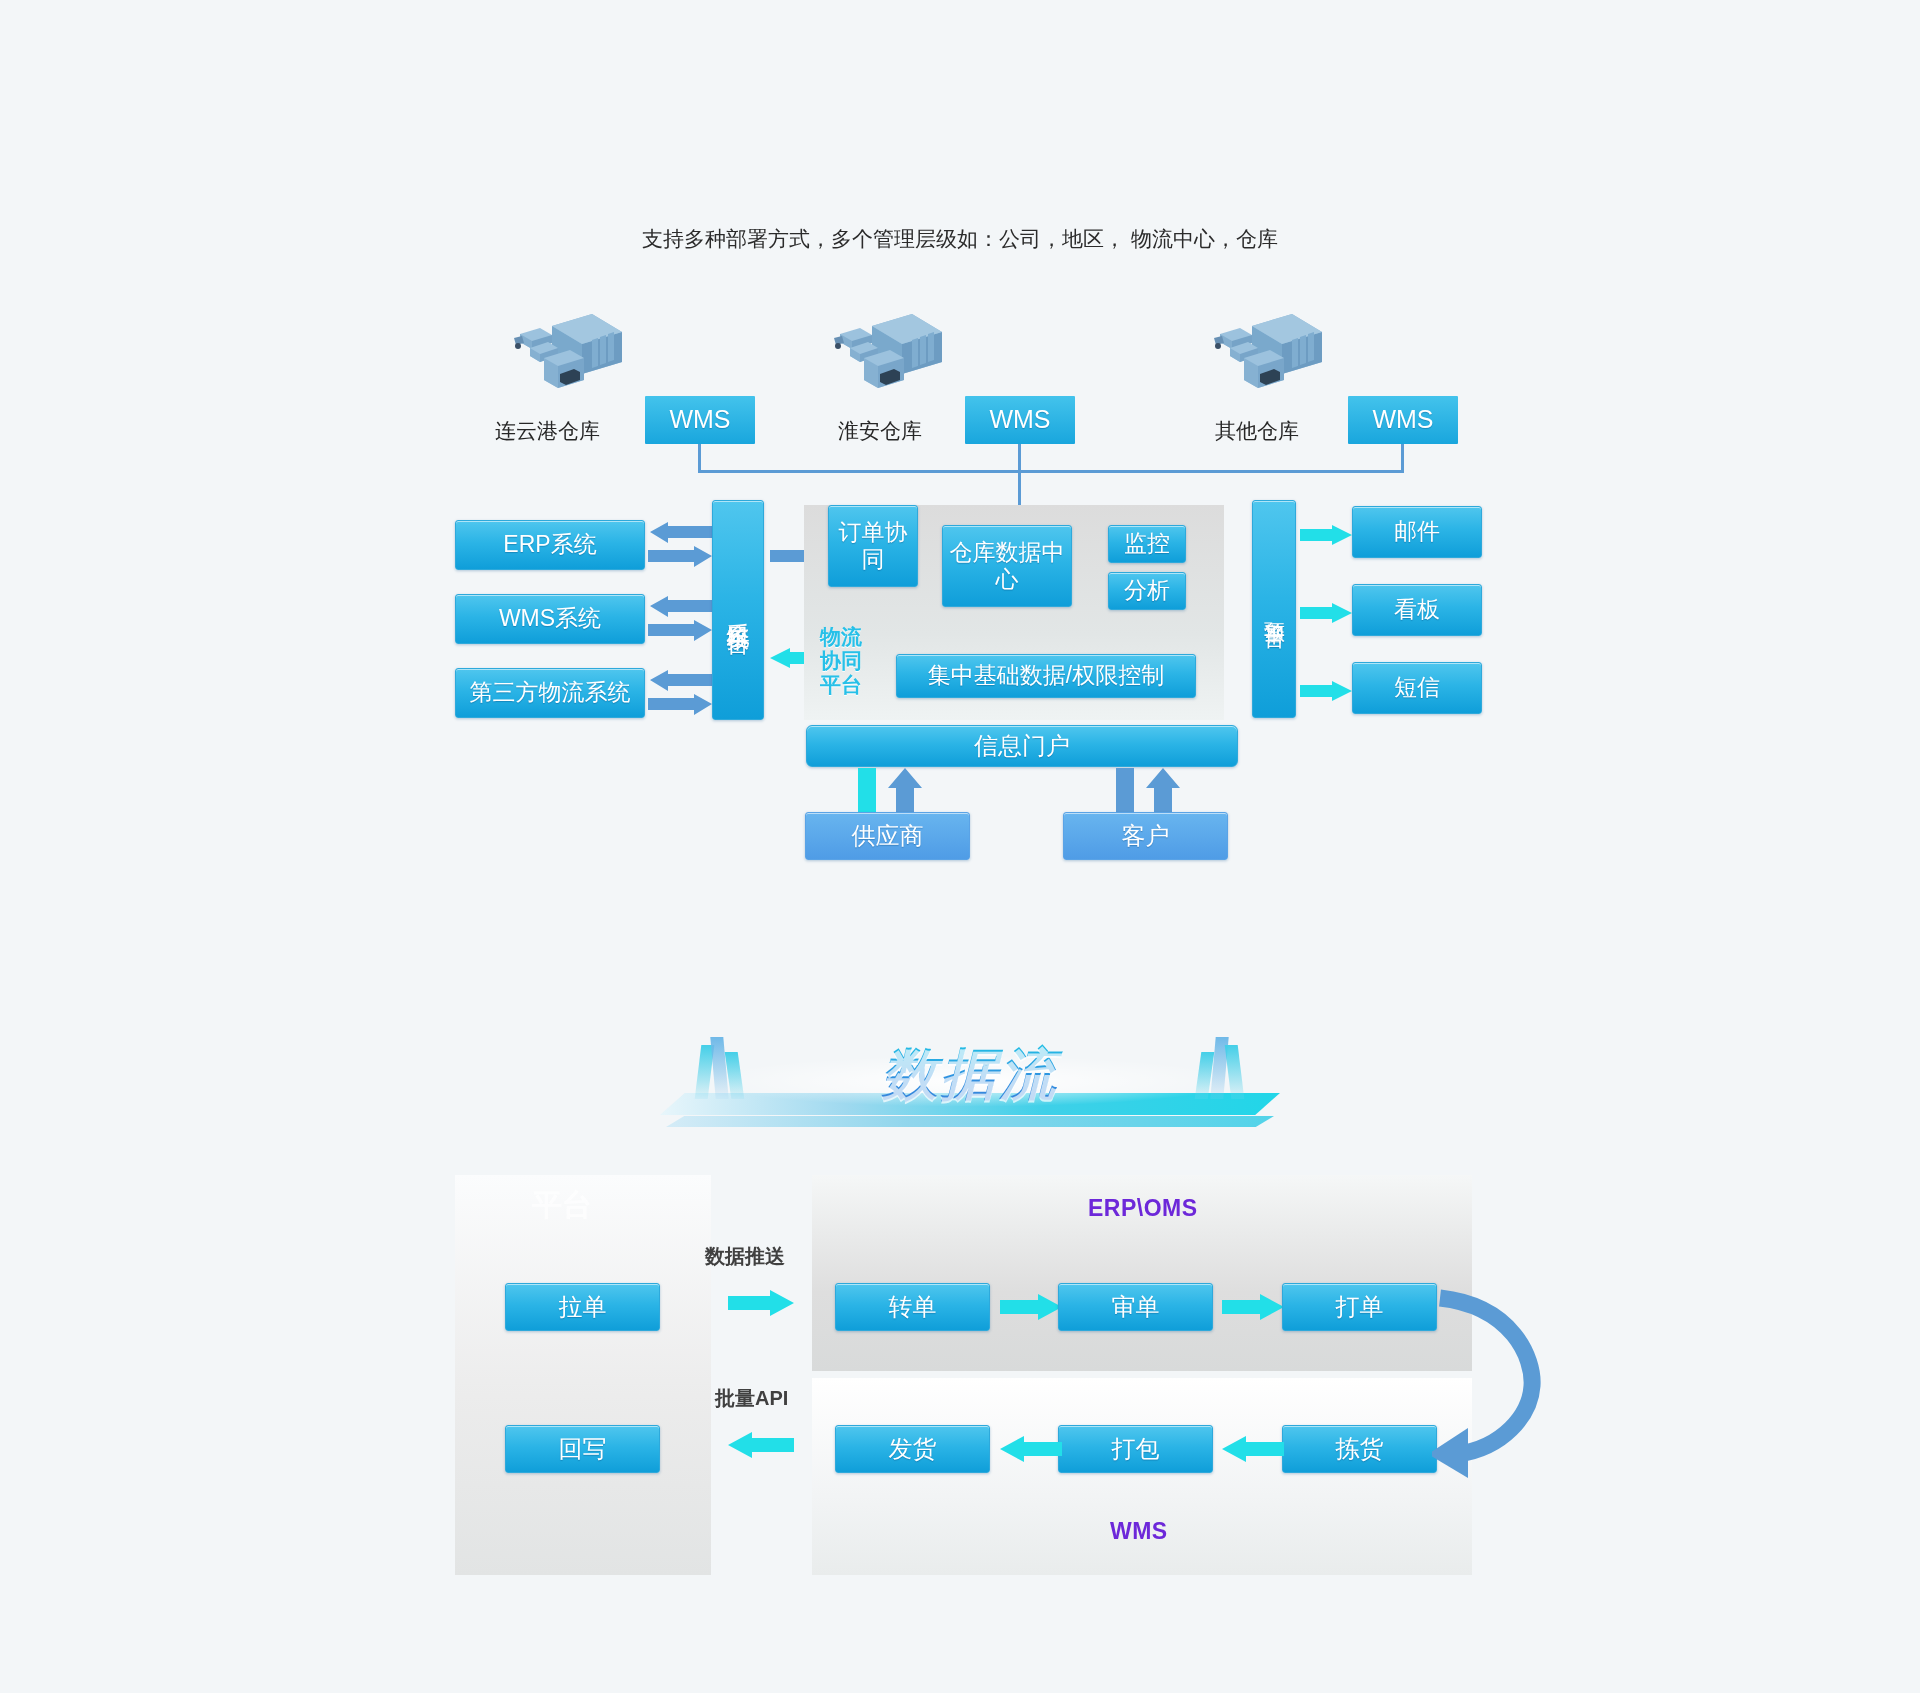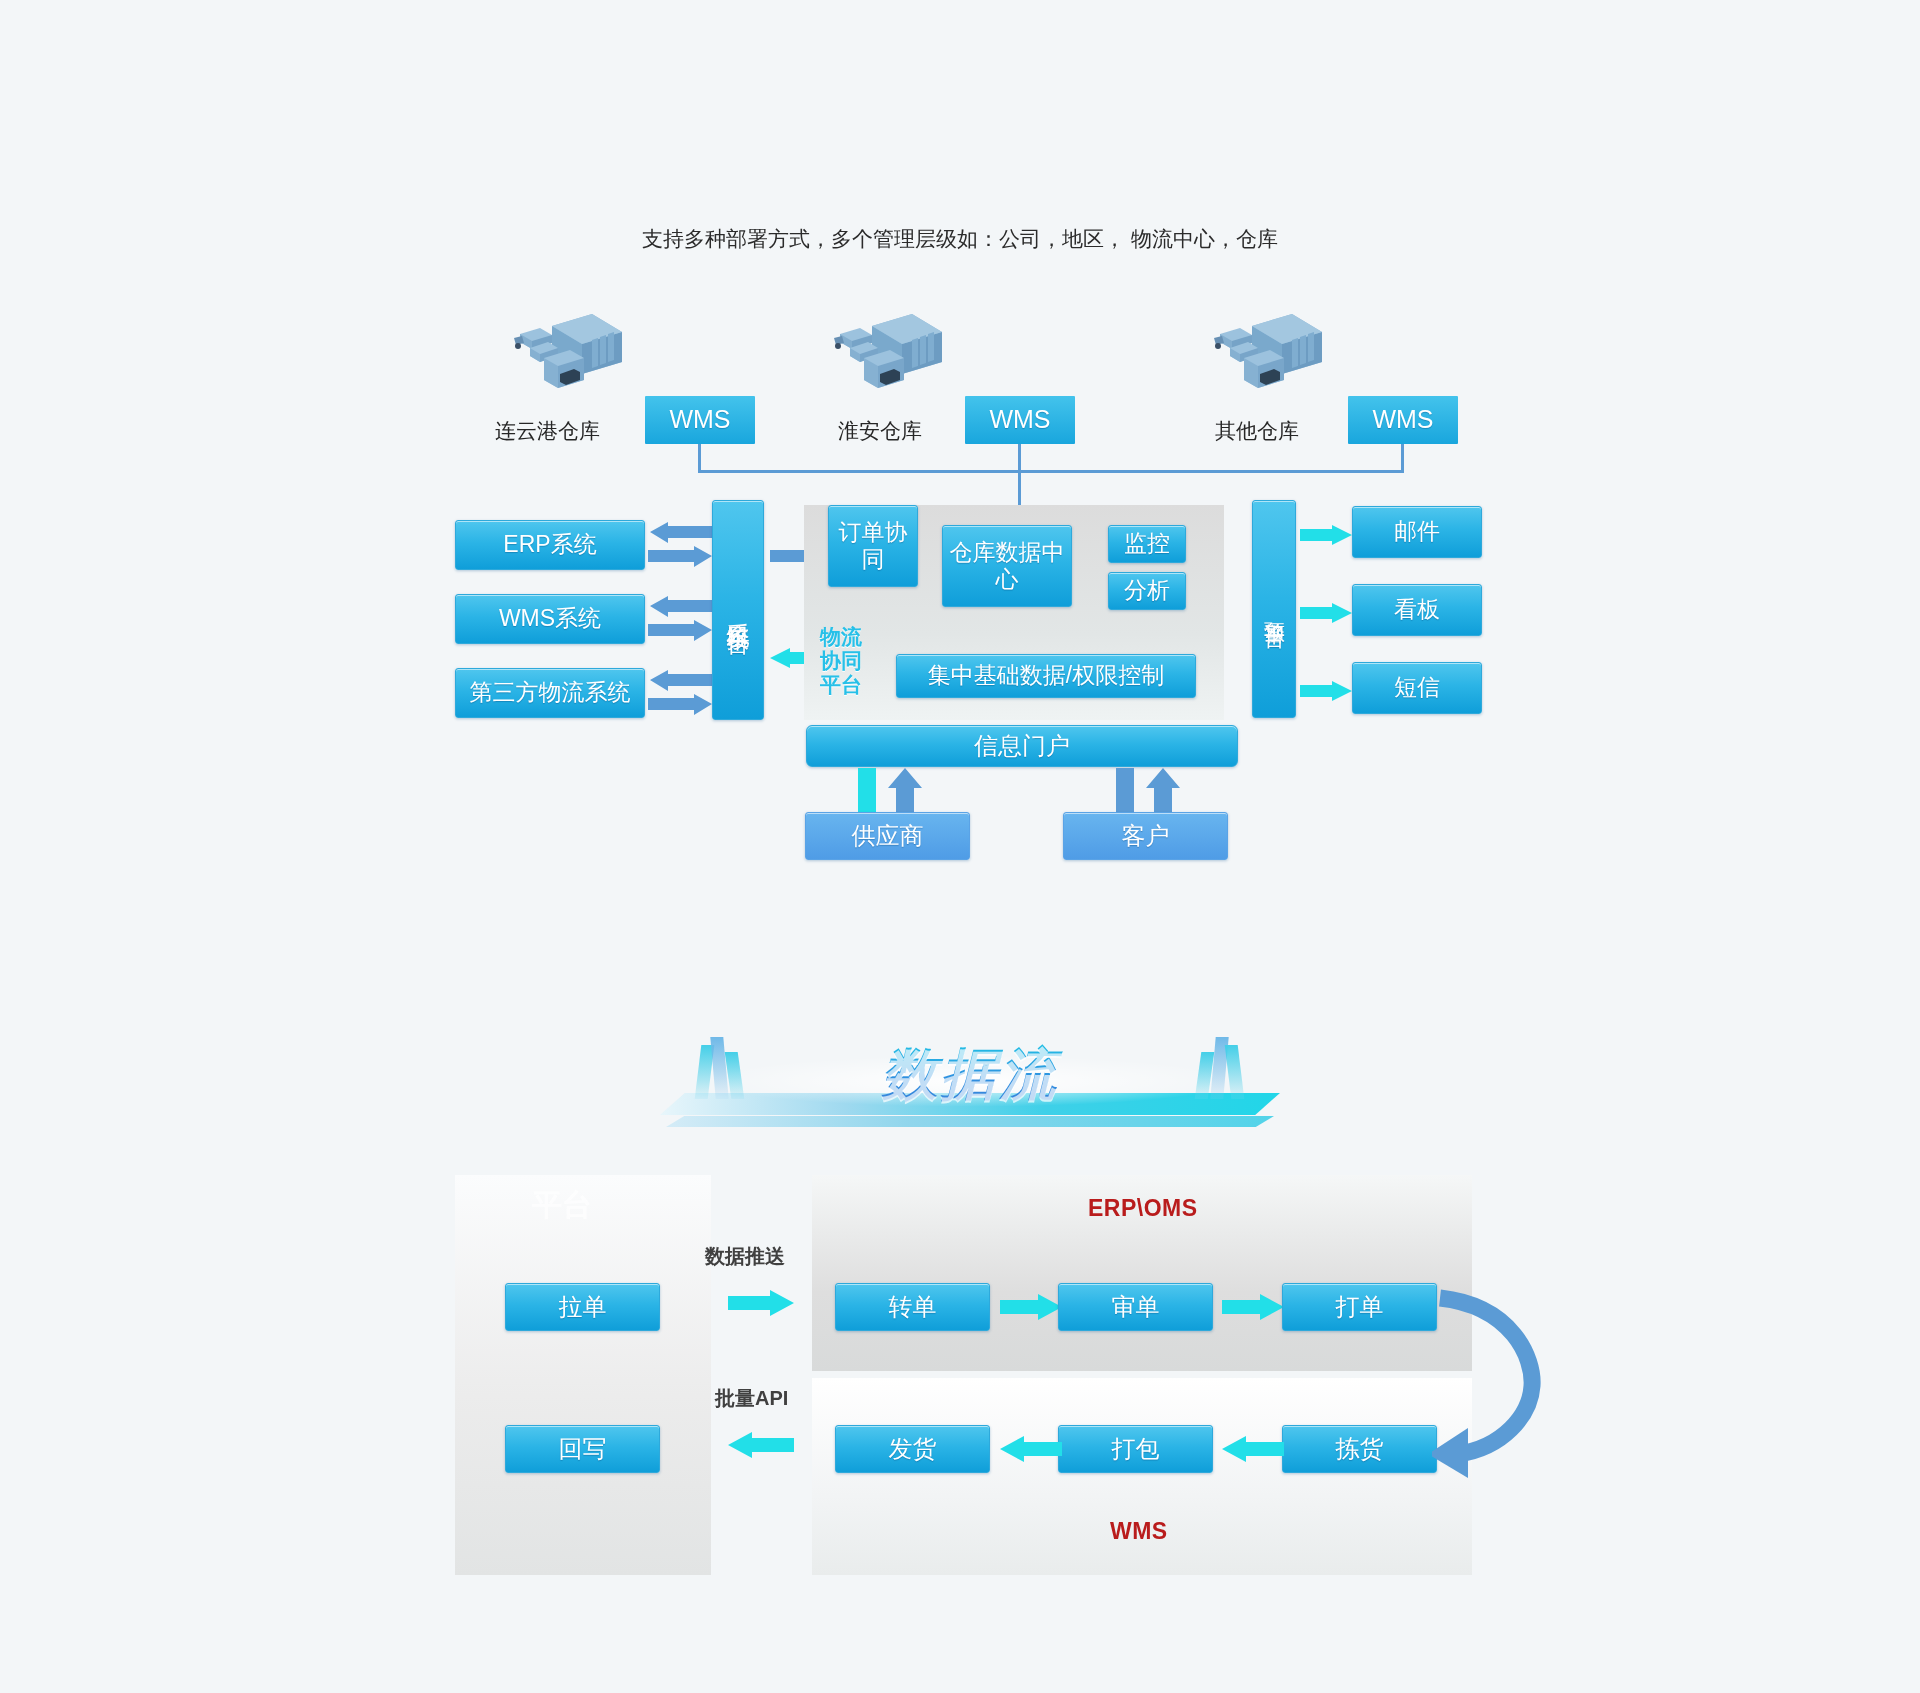--- a/index.html
+++ b/index.html
@@ -90,21 +90,21 @@
   .plat-grey {
     position: absolute;
     background: linear-gradient(180deg,#dcdcdc 0%, #e2e6e6 60%, #eff3f3 100%);
   }
 
   .panel-white { position: absolute; background: linear-gradient(180deg,#fbfcfd 0%,#ececec 55%,#e2e4e4 100%); }
   .panel-grey  { position: absolute; background: linear-gradient(180deg,#f5f7f7 0%,#dedede 60%,#d8dada 100%); }
   .panel-light { position: absolute; background: linear-gradient(180deg,#ffffff 0%,#f2f4f5 60%,#e9ecec 100%); }
 
   .flowlabel { position: absolute; font-size: 20px; font-weight: 700; color: #404040; white-space: nowrap; }
-  .sectlabel { position: absolute; font-size: 23px; font-weight: 600; color: #b91c1c; white-space: nowrap; letter-spacing:.5px;text-align:right;}
+  .sectlabel { position: absolute; font-size: 23px; font-weight: 600; color: #6d28d9; white-space: nowrap; letter-spacing:.5px;text-align:right;}
   .ghost { position: absolute; font-size: 30px; font-weight: 700; color: #ffffff; opacity: .75; white-space: nowrap; }
 </style>
 </head>
 <body>
 
 <div class="page">
 
 
   <div class="subtitle" style="top:222px">支持多种部署方式，多个管理层级如：公司，地区， 物流中心，仓库</div>
 

